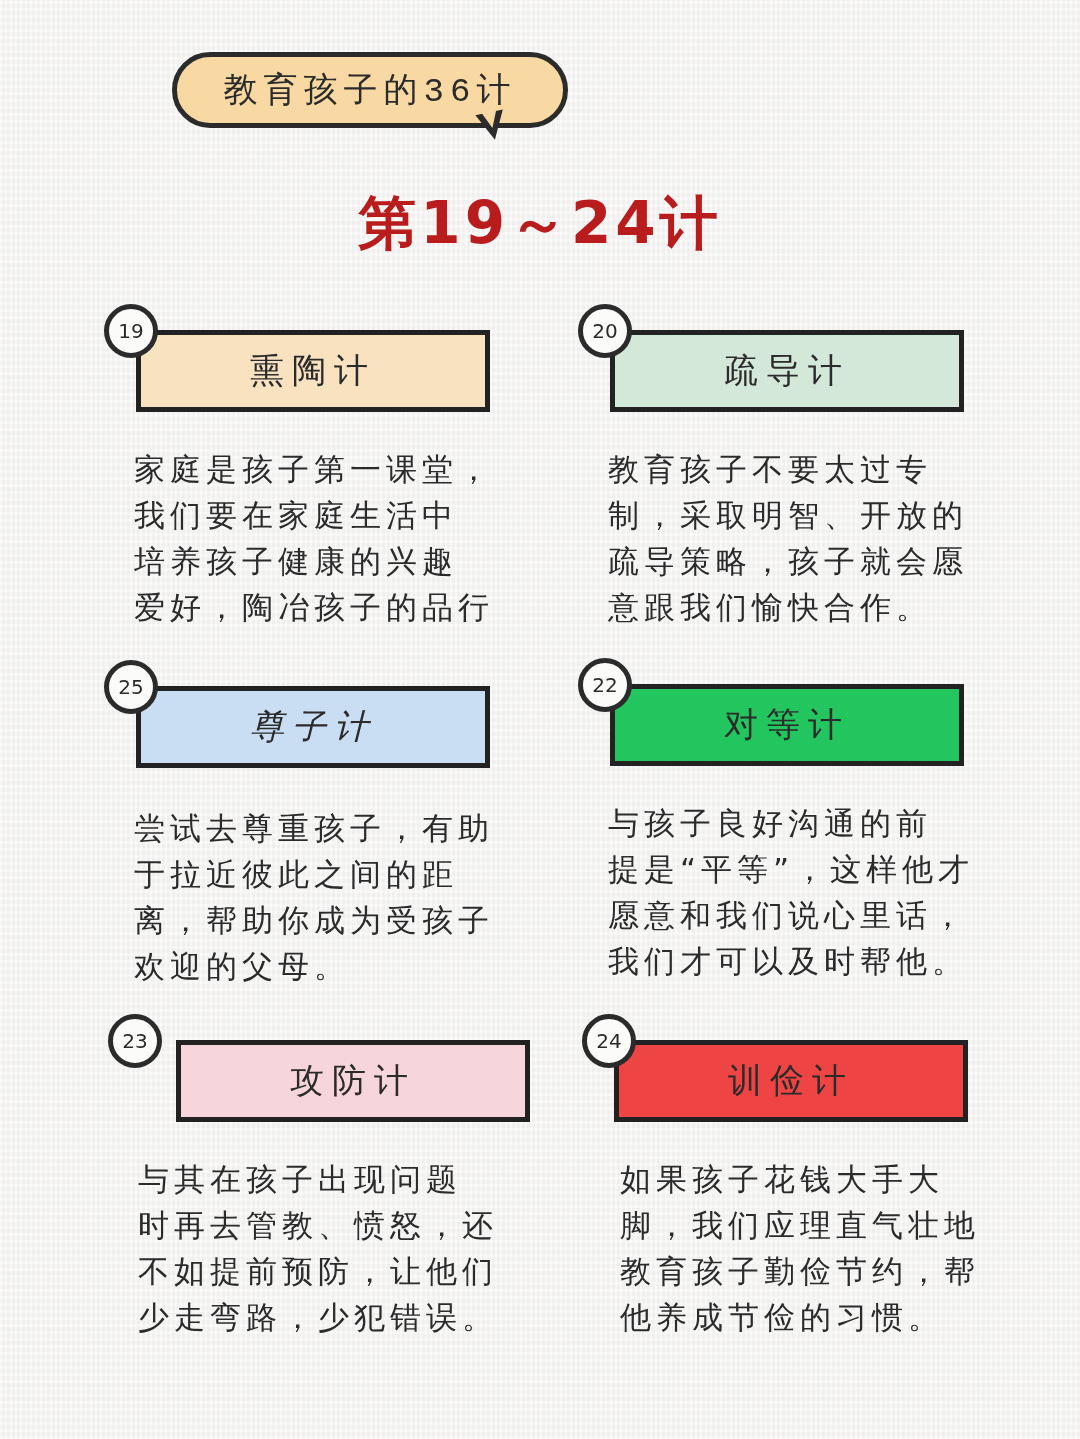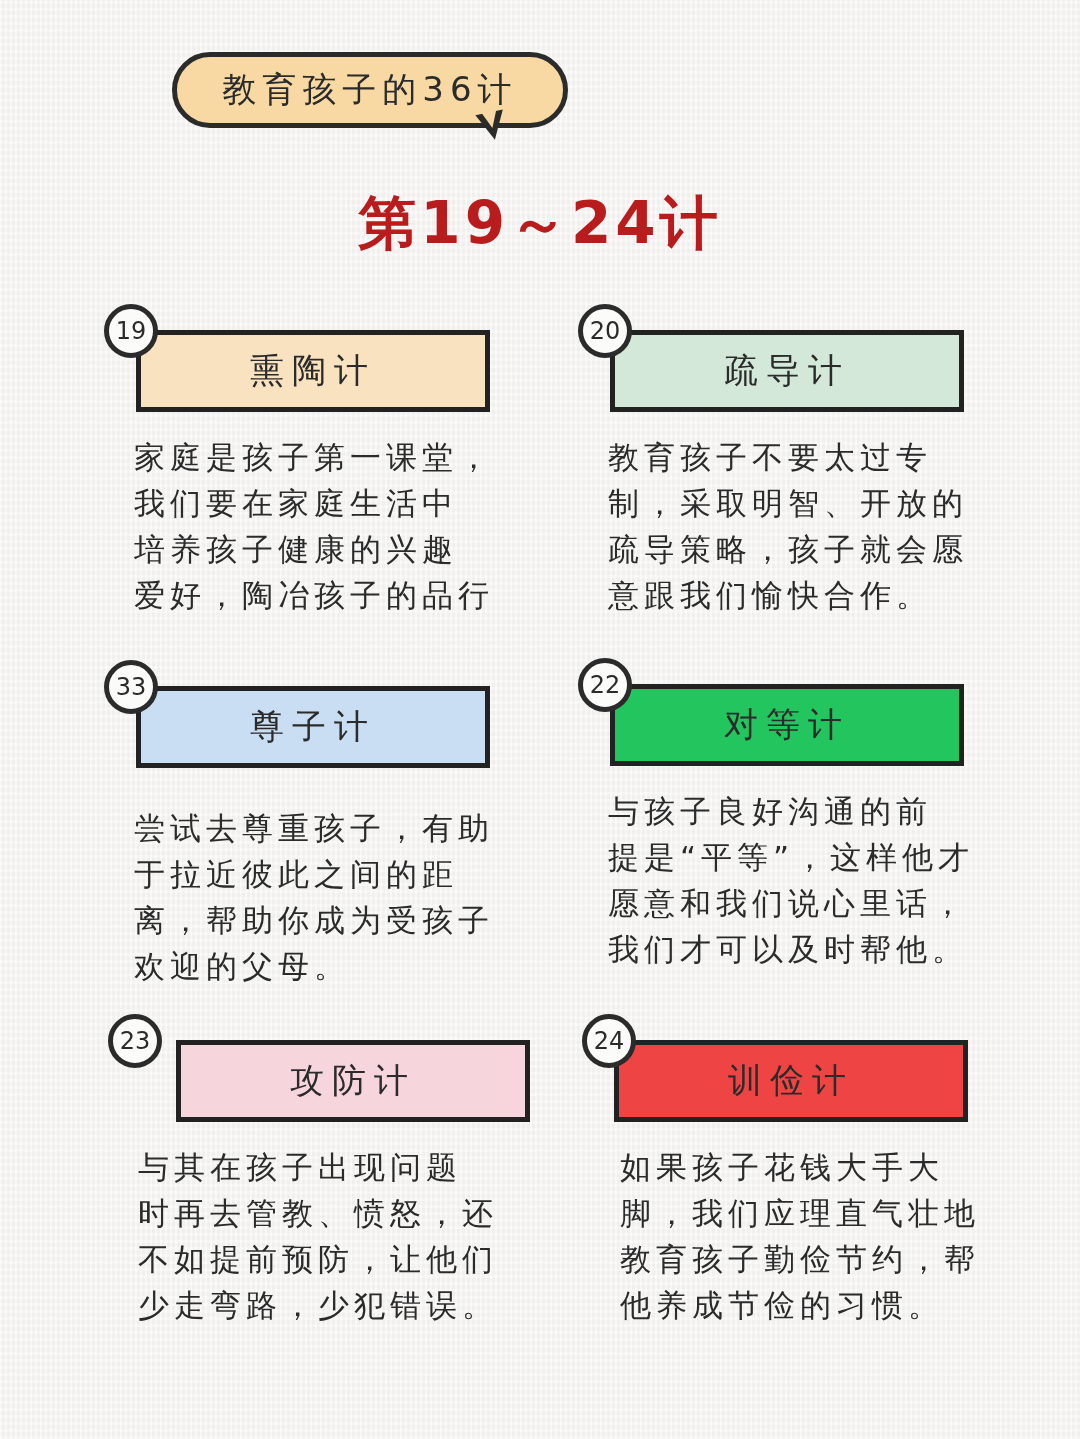--- a/index.html
+++ b/index.html
@@ -12,21 +12,21 @@
   .paper {
     position: absolute; inset: 0;
     background:
       repeating-linear-gradient(90deg, rgba(255,255,255,0.35) 0 2px, rgba(0,0,0,0.012) 2px 5px),
       repeating-linear-gradient(0deg, rgba(255,255,255,0.25) 0 3px, rgba(0,0,0,0.01) 3px 7px);
   }
   
   .bubble {
     position: absolute; left: 172px; top: 52px; width: 396px; height: 76px;
     background: #f9d9a3; border: 5px solid #2b2b2b; border-radius: 42px;
-    box-sizing: border-box; display: flex; align-items: center; justify-content: center;
+    box-sizing: border-box; display: flex; align-items: center; justify-content: center; font-family: Liberation Mono, monospace;
   }
   .bubble-tail {
     position: absolute; left: 478px; top: 112px; width: 0; height: 0;
     border-left: 14px solid transparent; border-right: 14px solid transparent;
     border-top: 28px solid #2b2b2b; transform: rotate(-12deg);
   }
   .bubble-tail::after {
     content: ""; position: absolute; left: -8px; top: -30px;
     border-left: 8px solid transparent; border-right: 8px solid transparent;
     border-top: 18px solid #f9d9a3;
@@ -34,30 +34,30 @@
   .bubble-text { font-size: 34px; letter-spacing: 6px; color: #2b2b2b; }
   .subtitle {
     position: absolute; left: 0; width: 1080px; top: 185px; text-align: center;
     font-size: 58px; font-weight: bold; color: #b91c1c; letter-spacing: 4px;
   }
   .card { position: absolute; width: 380px; }
   .card .num {
     position: absolute; left: 0; top: 0; width: 54px; height: 54px;
     border: 5px solid #2b2b2b; border-radius: 50%; background: #fbfbfa;
     box-sizing: border-box; display: flex; align-items: center; justify-content: center;
-    font-size: 24px; color: #2b2b2b; z-index: 2;
+    font-size: 20px; color: #2b2b2b; z-index: 2;
   }
   .card .title-box {
     position: absolute; left: 32px; top: 26px; width: 354px; height: 82px;
     border: 5px solid #222; box-sizing: border-box;
     display: flex; align-items: center; justify-content: center;
     font-size: 34px; letter-spacing: 8px; color: #2b2b2b;
   }
   .card .desc {
-    position: absolute; left: 30px; top: 130px; width: 380px;
+    position: absolute; left: 30px; top: 142px; width: 380px;
     font-size: 31px; line-height: 46px; letter-spacing: 5px; color: #2b2b2b;
     white-space: pre-line;
   }
 </style>
 </head>
 <body>
 
 <div class="paper"></div>
 
 <div class="bubble">
@@ -79,22 +79,22 @@
 <div class="card" id="c1" style="left:578px; top:304px;">
   <div class="num">20</div>
   <div class="title-box" style="background: rgb(211, 232, 217);">疏导计</div>
   <div class="desc">教育孩子不要太过专
 制，采取明智、开放的
 疏导策略，孩子就会愿
 意跟我们愉快合作。</div>
 </div>
 
 <div class="card" id="c2" style="left:104px; top:660px;">
-  <div class="num">33</div>
-  <div class="title-box" style="background: rgb(201, 222, 243);">尊子计</div>
+  <div class="num">25</div>
+  <div class="title-box" style="background: rgb(201, 222, 243); font-style: italic;">尊子计</div>
   <div class="desc" style="top:145px;">尝试去尊重孩子，有助
 于拉近彼此之间的距
 离，帮助你成为受孩子
 欢迎的父母。</div>
 </div>
 
 <div class="card" id="c3" style="left:578px; top:658px;">
   <div class="num">22</div>
   <div class="title-box" style="background: #22c55e;">对等计</div>
   <div class="desc">与孩子良好沟通的前

